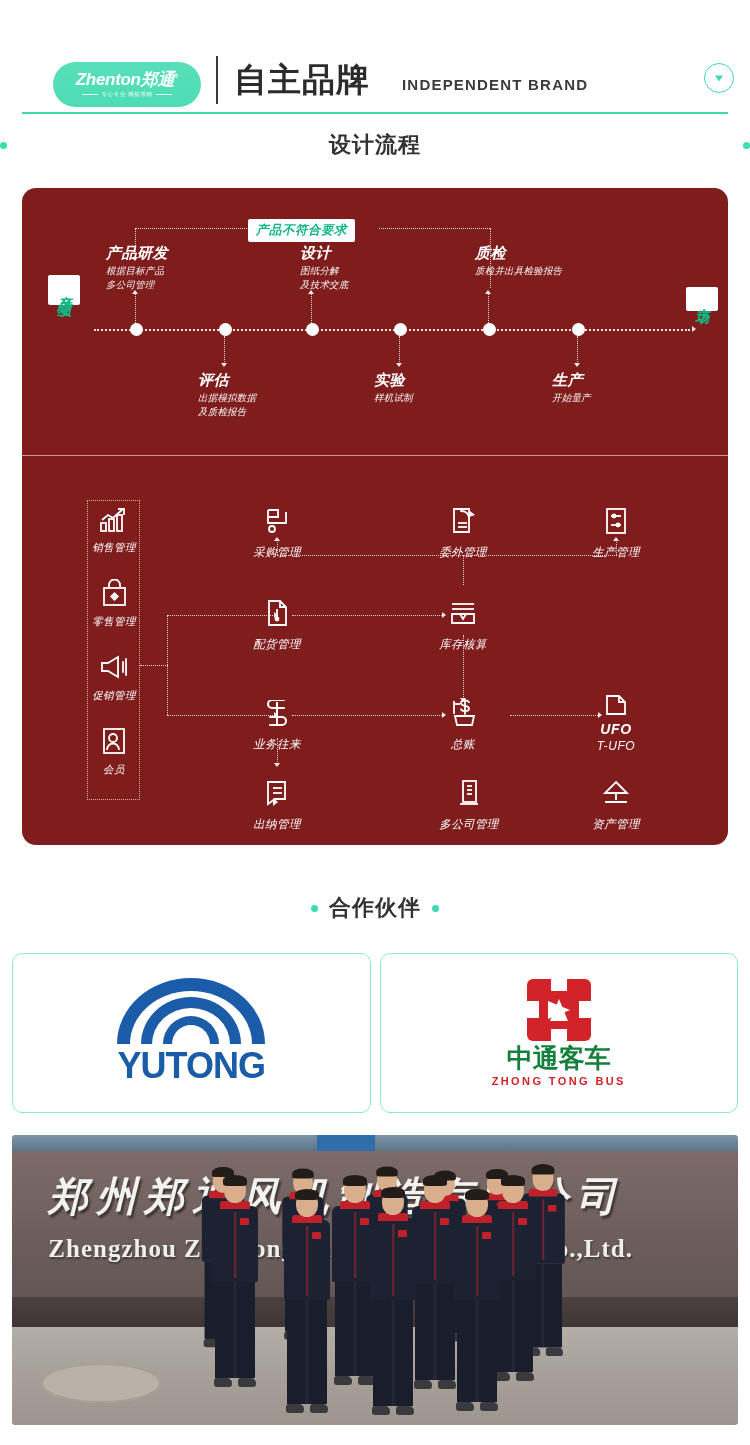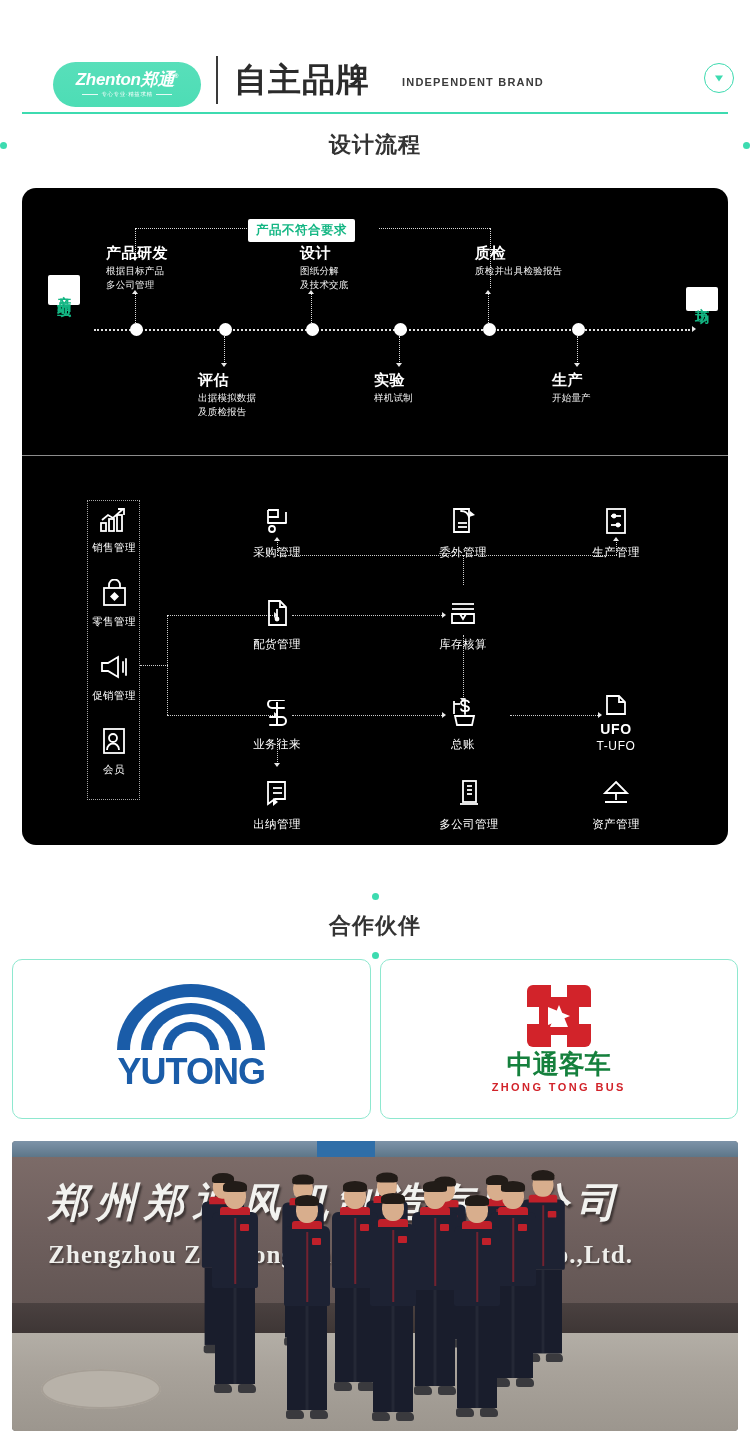--- a/index.html
+++ b/index.html
@@ -80,21 +80,21 @@
     color: #2b2b2b;
     letter-spacing: 1px;
     line-height: 42px;
     z-index: 4;
     background: #ffffff;
     padding-right: 6px;
   }
   .header-subtitle {
     position: absolute;
     left: 396px; top: 76px;
-    font-size: 11px;
+    font-size: 15px;
     font-weight: bold;
     color: #3b3b3b;
     letter-spacing: 1.2px;
     z-index: 4;
     background: #ffffff;
     padding: 0 6px;
   }
   .header-chevron {
     position: absolute;
     right: 16px; top: 63px;
@@ -125,23 +125,24 @@
     font-size: 22px;
     font-weight: bold;
     color: #333333;
     letter-spacing: 1px;
   }
 
   
   .green-panel {
     position: relative;
     margin: 0 22px;
-    background: #000000;
+    background: #7f1d1d;
     border-radius: 14px;
     overflow: hidden;
+    font-style: italic;
   }
   .panel-split {
     position: absolute;
     left: 0; right: 0;
     height: 1px;
     background: rgba(255,255,255,0.55);
   }
 
   
   .flow { position: relative; height: 267px; }
@@ -835,21 +836,21 @@
           <path d="M15 3 L26 14 H4 Z"></path>
           <path d="M15 14 V21"></path>
           <path d="M4 23 H26"></path>
         </svg>
       </div>
       <div class="lbl">资产管理</div>
     </div>
   </div>
 </div>
 
-<div class="sec-title" style="margin-top:48px; flex-direction:column;">
+<div class="sec-title" style="margin-top:48px; margin-bottom:30px;">
   <span class="dot"></span>
   <span class="txt">合作伙伴</span>
   <span class="dot"></span>
 </div>
 
 <div class="partners">
 
 
   <div class="partner-card">
     <div class="yutong">

